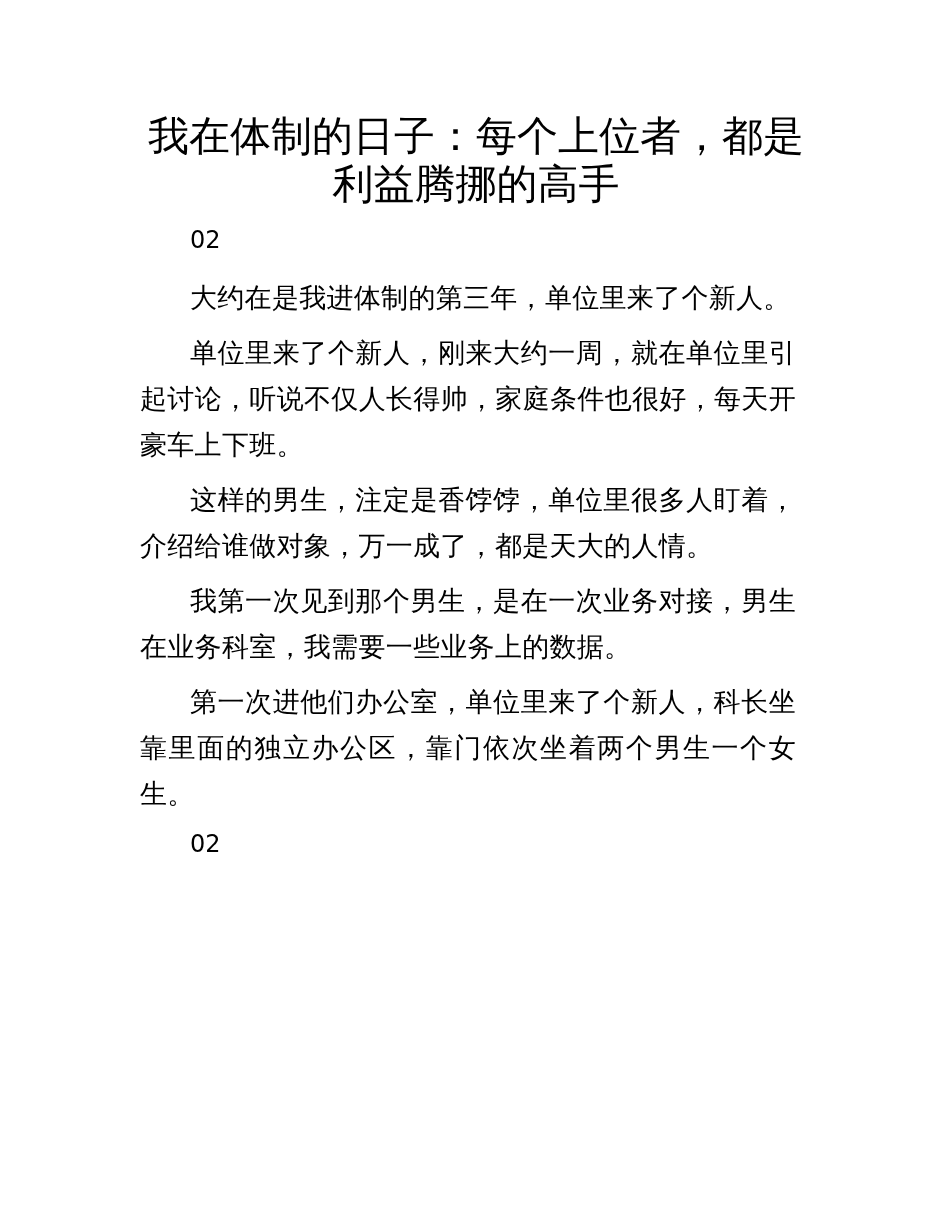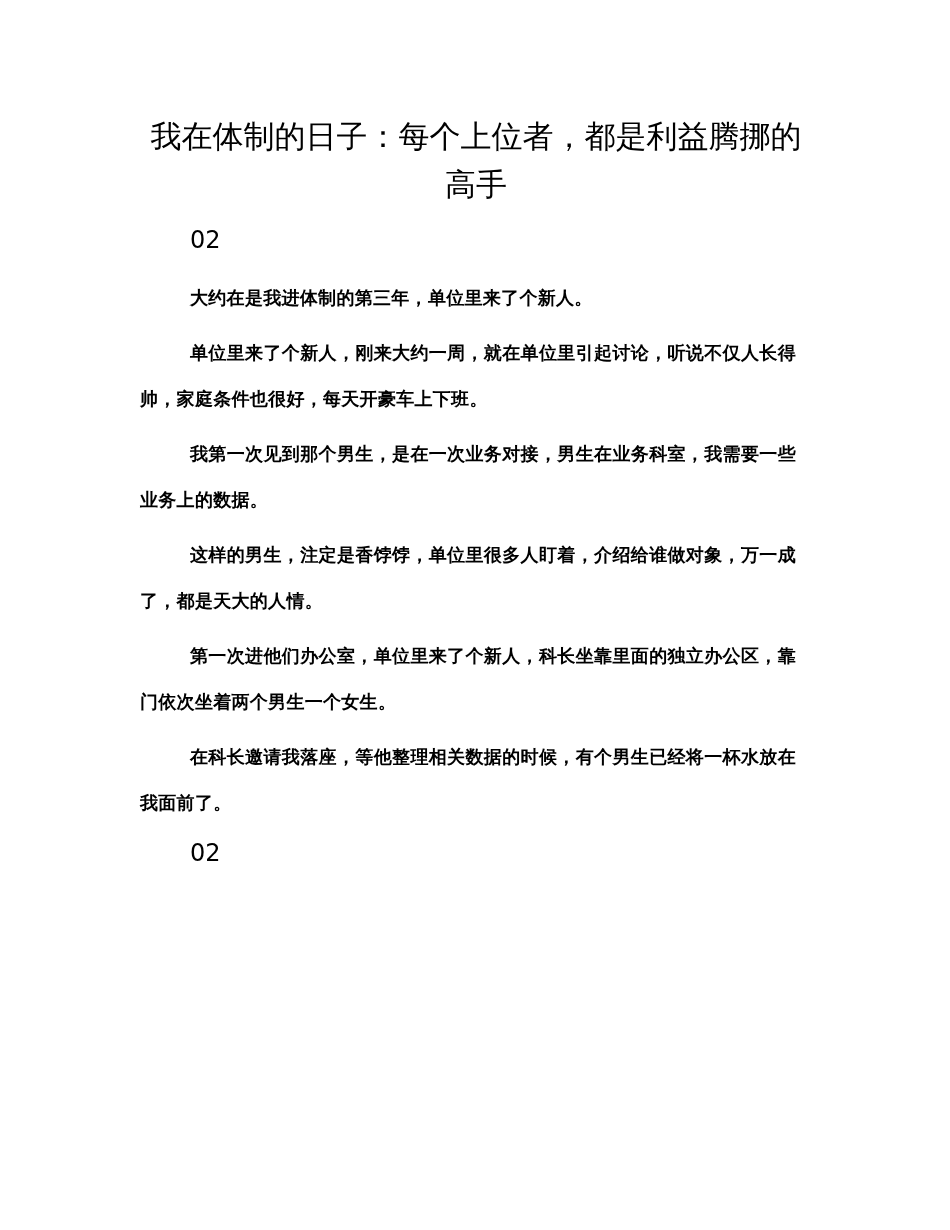--- a/index.html
+++ b/index.html
@@ -5,38 +5,37 @@
   html, body { margin: 0; padding: 0; background: #ffffff; }
   body {
     width: 950px; height: 1230px; position: relative; overflow: hidden;
     font-family: "DejaVu Sans", "Liberation Sans", sans-serif;
     color: #000000;
   }
   .page {
     position: absolute; left: 140px; top: 112px; width: 672px;
   }
   .title {
-    font-size: 31px; line-height: 48px; text-align: center;
+    font-size: 41px; line-height: 48px; text-align: center;
     margin: 0 0 14px 0; font-weight: normal;
   }
   .section-num {
     font-size: 24px; line-height: 36px; margin: 0 0 17px 0;
     text-indent: 50px;
   }
   .para {
-    font-size: 18px; line-height: 46px; margin: 0 16px 9px 0;
-    text-indent: 50px; text-align: justify; letter-spacing: 0.3px; font-weight: bold;
+    font-size: 27px; line-height: 46px; margin: 0 16px 9px 0;
+    text-indent: 50px; text-align: justify; letter-spacing: 0.3px;
   }
 </style>
 </head>
 <body>
 
 <div class="page">
   <h1 class="title">我在体制的日子：每个上位者，都是利益腾挪的高手</h1>
   <p class="section-num">02</p>
   <p class="para">大约在是我进体制的第三年，单位里来了个新人。</p>
   <p class="para">单位里来了个新人，刚来大约一周，就在单位里引起讨论，听说不仅人长得帅，家庭条件也很好，每天开豪车上下班。</p>
+  <p class="para">这样的男生，注定是香饽饽，单位里很多人盯着，介绍给谁做对象，万一成了，都是天大的人情。</p>
   <p class="para">我第一次见到那个男生，是在一次业务对接，男生在业务科室，我需要一些业务上的数据。</p>
-  <p class="para">这样的男生，注定是香饽饽，单位里很多人盯着，介绍给谁做对象，万一成了，都是天大的人情。</p>
   <p class="para">第一次进他们办公室，单位里来了个新人，科长坐靠里面的独立办公区，靠门依次坐着两个男生一个女生。</p>
-  <p class="para">在科长邀请我落座，等他整理相关数据的时候，有个男生已经将一杯水放在我面前了。</p>
   <p class="section-num">02</p>
 </div>
 
 </body></html>

